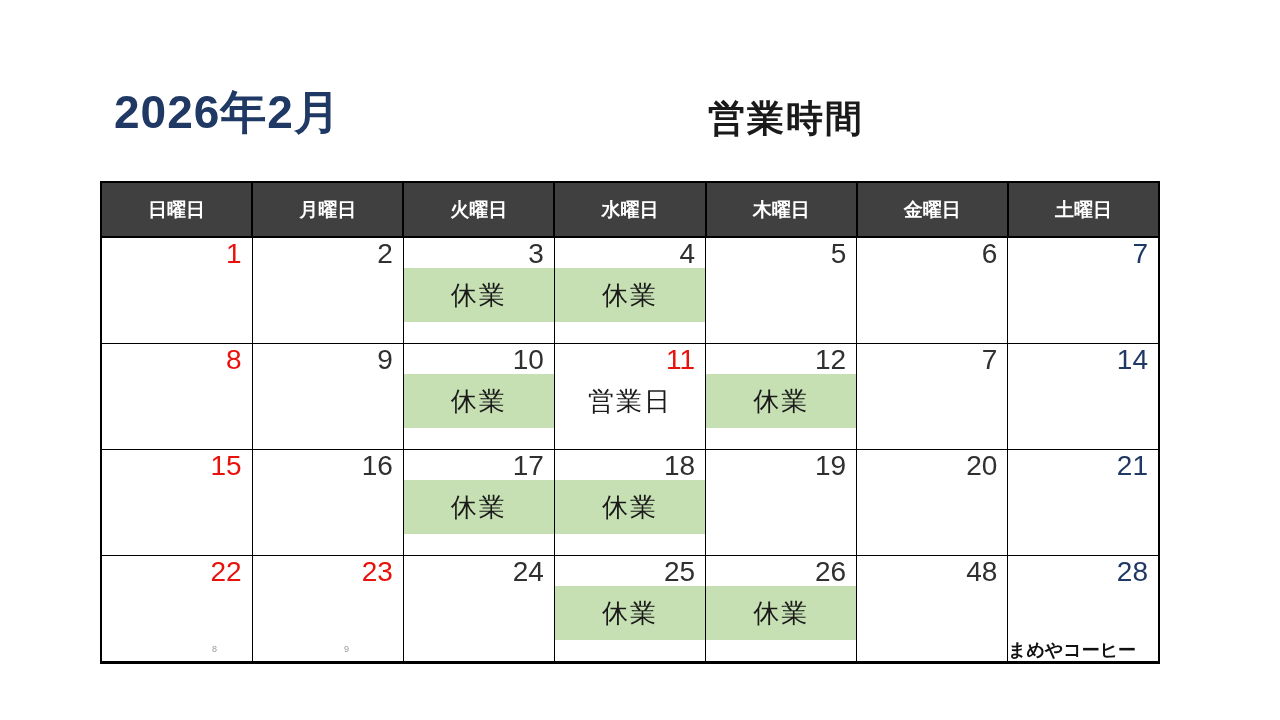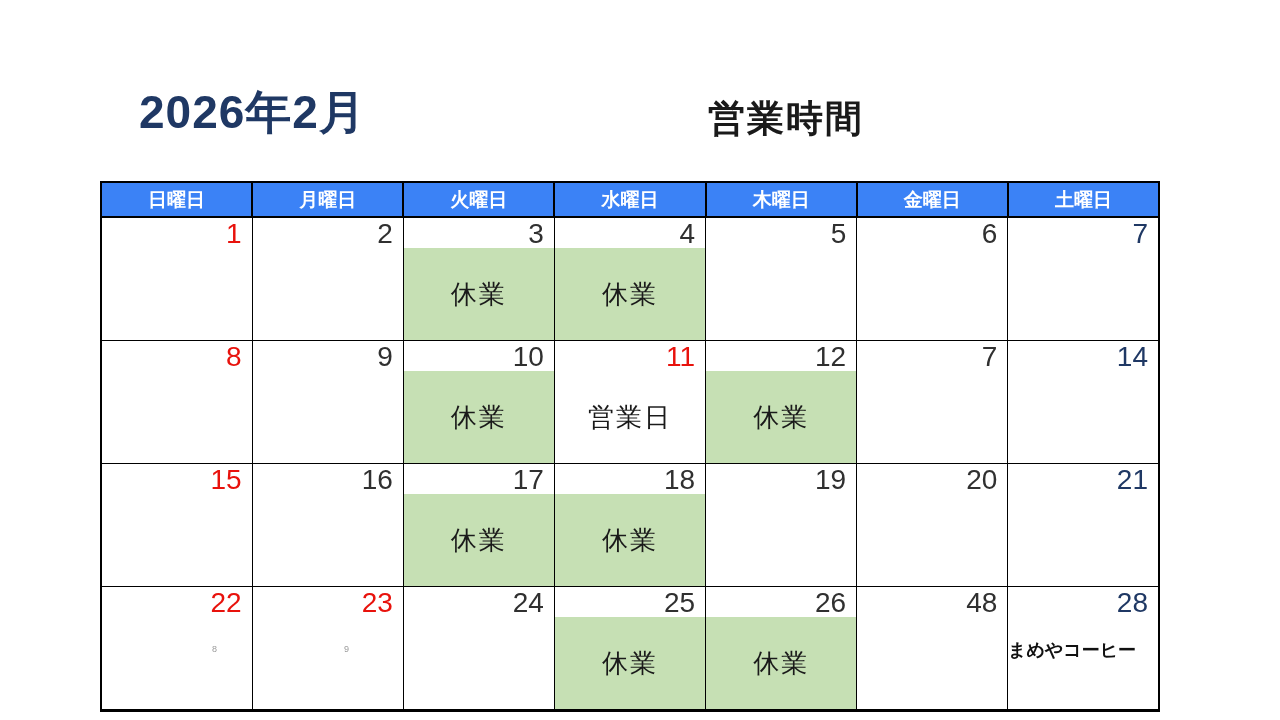--- a/index.html
+++ b/index.html
@@ -11,21 +11,20 @@
     overflow: hidden;
   }
 
   .page-title {
     position: absolute;
     left: 114px; top: 82px;
     font-size: 46px;
     font-weight: bold;
     color: #1f3864;
     letter-spacing: 1px;
-    margin-left: 25px;
   }
 
   .hours-wrap {
     position: absolute;
     left: 708px; top: 94px;
     display: flex;
     align-items: baseline;
     gap: 32px;
     white-space: nowrap;
     flex-direction: column;
@@ -47,28 +46,28 @@
     position: absolute;
     left: 100px; top: 181px;
     width: 1060px;
     border-collapse: collapse;
     table-layout: fixed;
     border: 2px solid #000;
     border-bottom: 3px solid #000;
   }
   table.calendar th {
     height: 29px;
-    background: #3b82f6;
+    background: #404040;
     color: #ffffff;
     font-size: 19px;
     font-weight: bold;
     border: 2px solid #000;
     text-align: center;
     vertical-align: middle;
-    padding: 2px;
+    padding: 12px;
   }
   table.calendar td {
     height: 105px;
     border: 1px solid #000;
     vertical-align: top;
     padding: 0;
     background: #ffffff;
   }
   .daynum {
     height: 30px;
@@ -76,21 +75,21 @@
     text-align: right;
     padding-right: 10px;
     font-size: 28px;
     color: #303030;
   }
   .daynum.red  { color: #e8120c; }
   .daynum.navy { color: #1f3864; }
   .daynum.dark { color: #303030; }
 
   .status {
-    height: 92px;
+    height: 54px;
     display: flex;
     align-items: center;
     justify-content: center;
     font-family: "Liberation Serif", serif;
     font-size: 26px;
     color: #1a1a1a;
     letter-spacing: 2px;
   }
   .status.closed { background: #c6e0b4; }
   .status.open   { background: transparent; }

